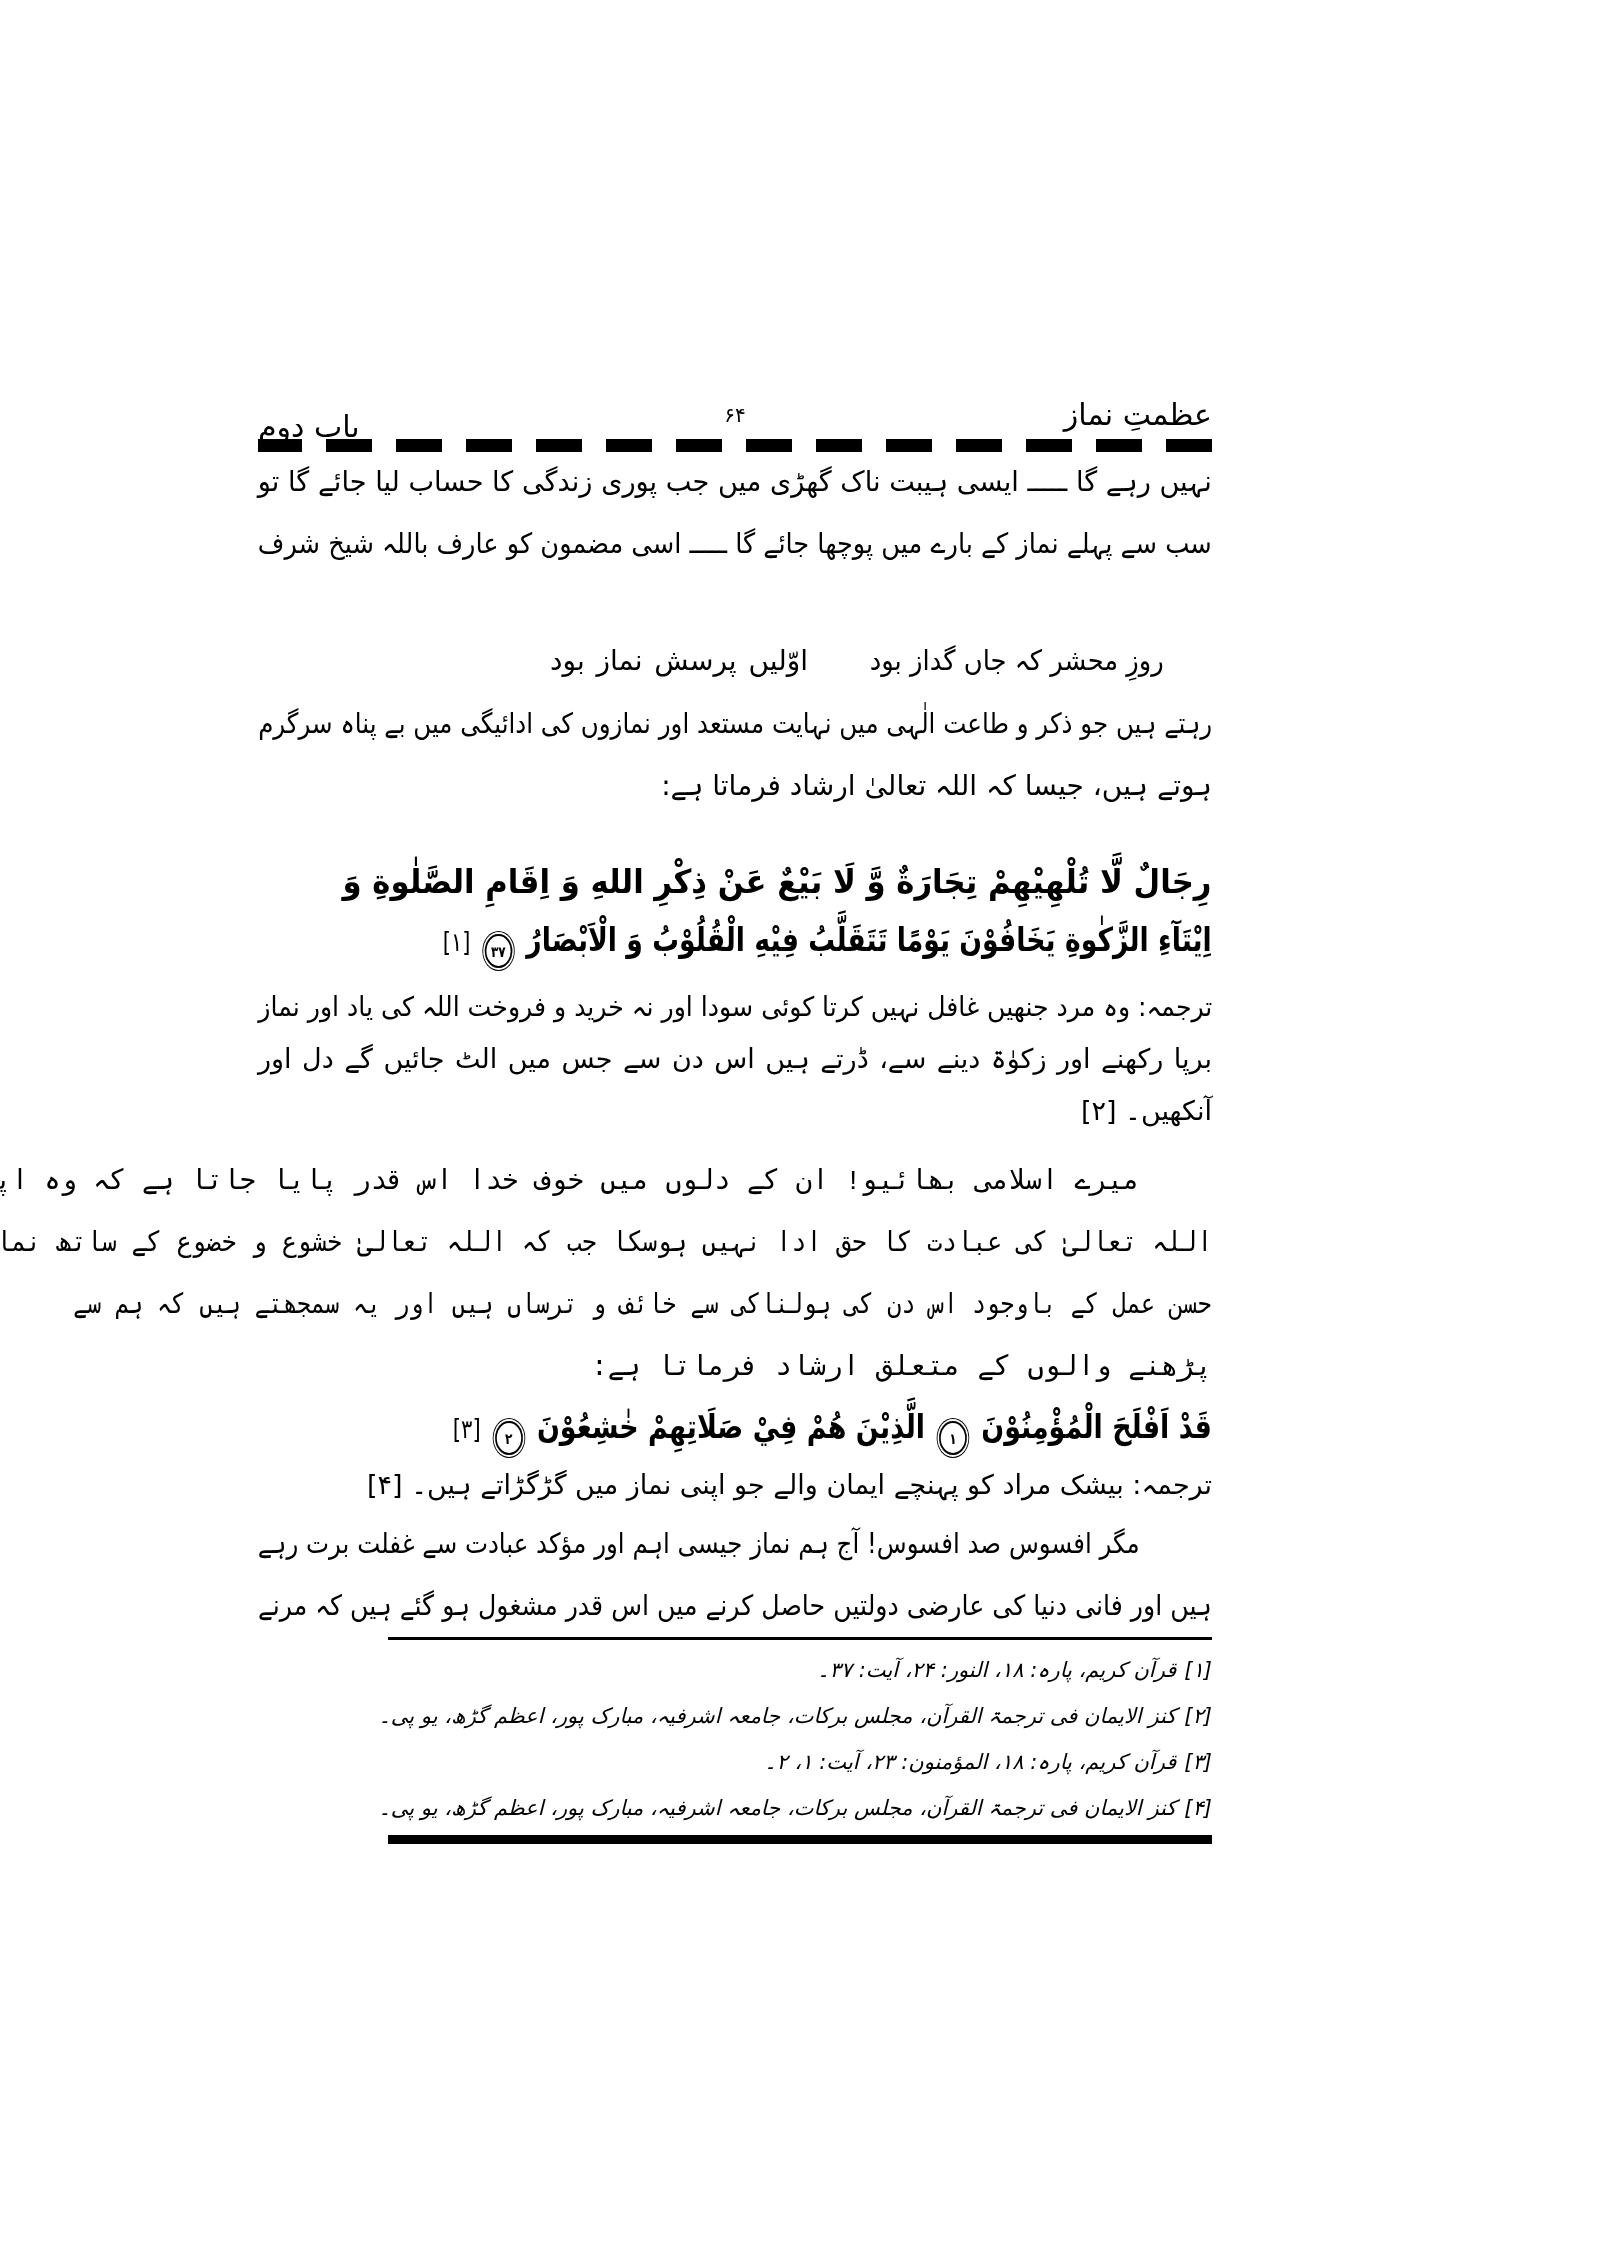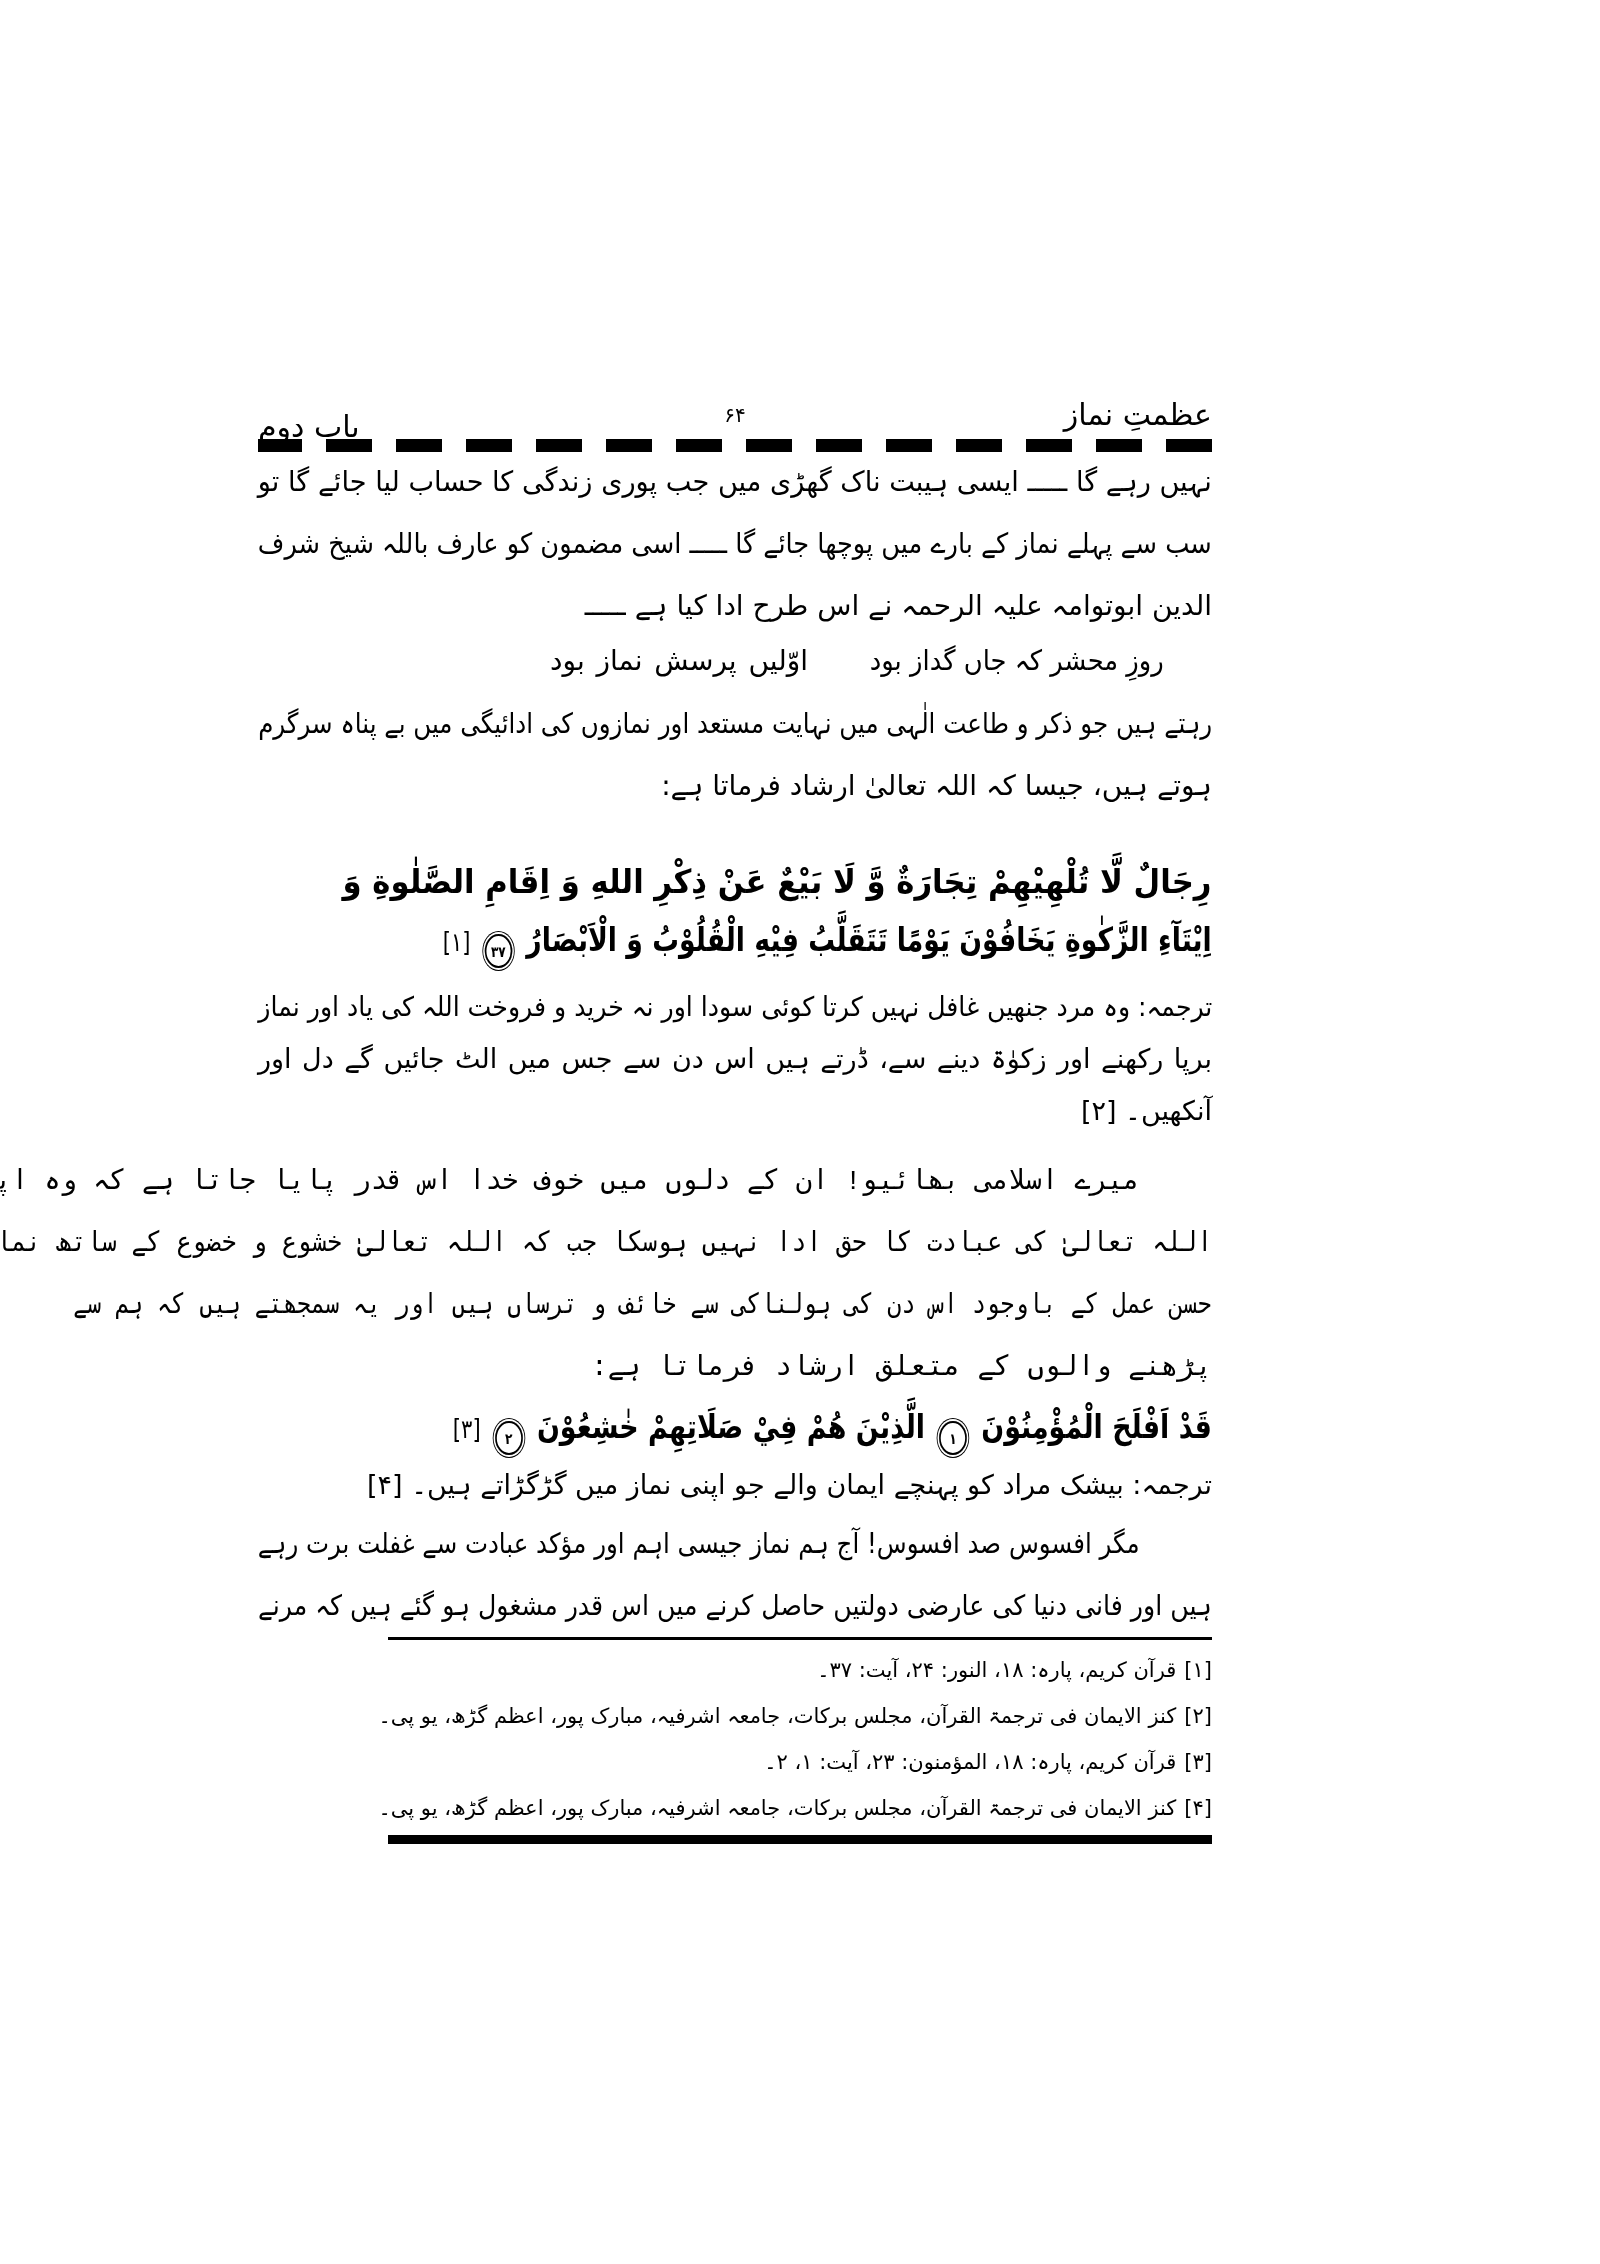--- a/index.html
+++ b/index.html
@@ -48,41 +48,40 @@
 
   
   .trans1{position:absolute;top:596px;left:0;right:0;}
   .trans1 .bl{height:52px;line-height:52px;font-size:27px;}
   .trans2{position:absolute;top:1074px;left:0;right:0;}
   .trans2 .bl{height:52px;line-height:52px;font-size:27px;}
 
   
   .fn-rule{position:absolute;top:1252px;left:130px;right:0;height:3px;background:#000;}
   .footnotes{position:absolute;top:1262px;left:0;right:0;}
-  .footnotes .bl{height:46px;line-height:46px;font-size:21px;}
+  .footnotes .bl{height:46px;line-height:46px;font-size:21px;font-style:italic;}
   .fn-marker{margin-left:8px;}
   .bottom-rule{position:absolute;top:1450px;left:130px;right:0;height:9px;background:#000;}
 </style>
 </head>
 <body>
 
 <div class="page">
   <div class="content">
 
     <div class="hdr">
       <div class="h-right">عظمتِ نماز</div>
       <div class="h-center">۶۴</div>
       <div class="h-left">بابِ دوم</div>
     </div>
     <div class="dashed-rule"></div>
 
     <div class="para1">
       <div class="bl jl"><span class="lt" style="transform-origin: 100% 50%; transform: scaleX(0.970684);">نہیں رہے گا ـــــ ایسی ہیبت ناک گھڑی میں جب پوری زندگی کا حساب لیا جائے گا تو</span></div>
       <div class="bl jl"><span class="lt" style="transform-origin: 100% 50%; transform: scaleX(0.915712);">سب سے پہلے نماز کے بارے میں پوچھا جائے گا ـــــ اسی مضمون کو عارف باللہ شیخ شرف</span></div>
-      <div class="bl"><span class="lt">الدین ابوتوامہ علیہ الرحمہ نے اس طرح ادا کیا ہے ـــــ</span></div>
     </div>
 
     <div class="couplet">
       <div class="bl jl hem1"><span class="lt" style="transform-origin: 100% 50%; transform: scaleX(0.922308);">روزِ محشر کہ جاں گداز بود</span></div>
       <div class="bl jl hem2"><span class="lt" style="word-spacing: 2.84375px;">اوّلیں پرسش نماز بود</span></div>
     </div>
 
     <div class="para2">
       <div class="bl jl"><span class="lt" style="transform-origin: 100% 50%; transform: scaleX(0.87592);">رہتے ہیں جو ذکر و طاعت الٰہی میں نہایت مستعد اور نمازوں کی ادائیگی میں بے پناہ سرگرم</span></div>
       <div class="bl"><span class="lt">ہوتے ہیں، جیسا کہ اللہ تعالیٰ ارشاد فرماتا ہے:</span></div>

